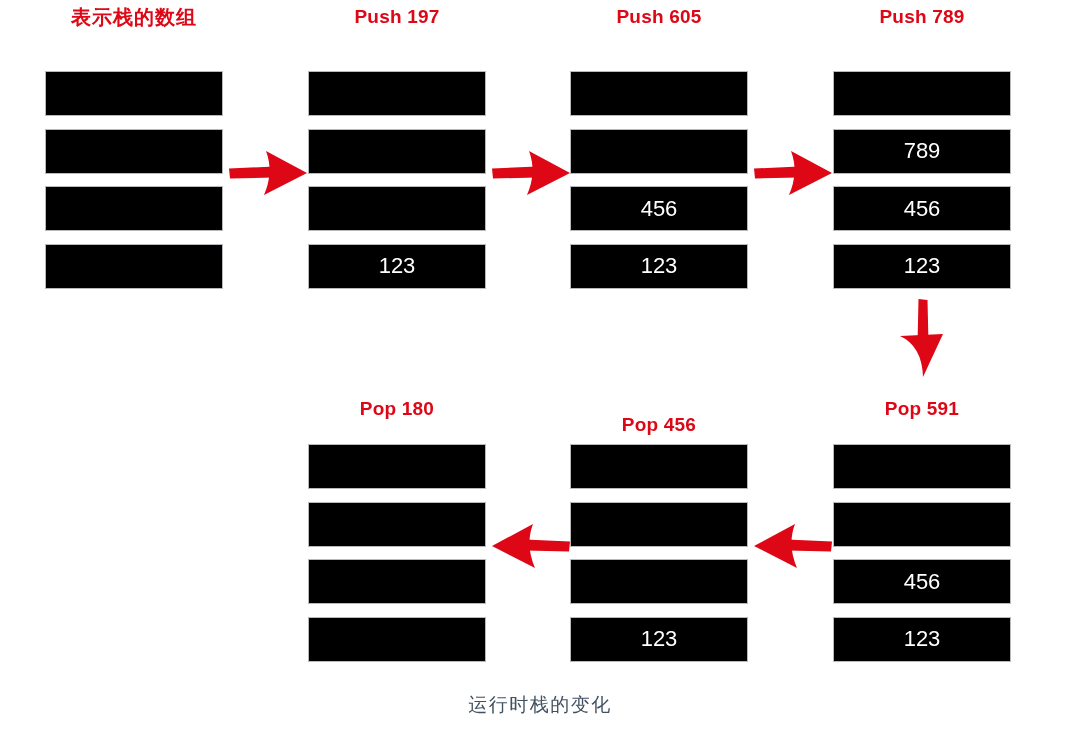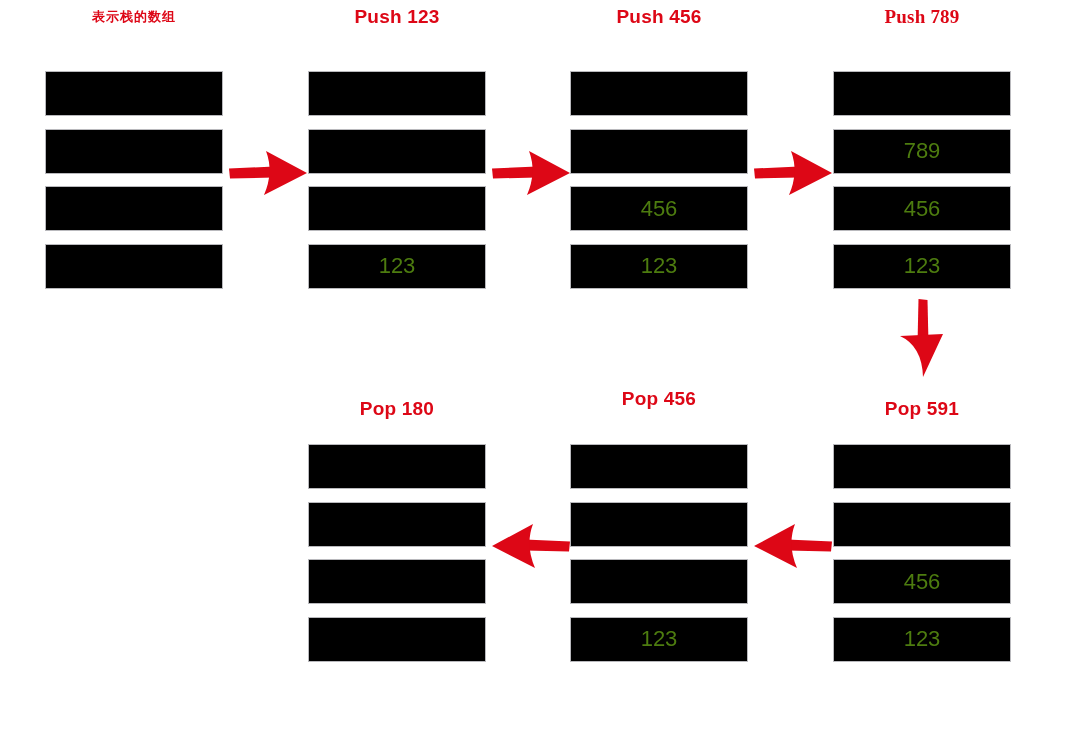--- a/index.html
+++ b/index.html
@@ -31,35 +31,35 @@
     width: 178px;
     text-align: center;
     color: #dd0716;
     font-size: 19px;
     font-weight: bold;
     letter-spacing: 0.2px;
     line-height: 22px;
     white-space: nowrap;
   }
   .stack-title.cjk {
-    font-size: 13px;
+    font-size: 20px;
     letter-spacing: 1px;
   }
   .cell {
     position: absolute;
     left: 0;
     width: 178px;
     height: 45px;
     background: #000000;
     box-sizing: border-box;
     border: 1px solid #b9b9bd;
     display: flex;
     align-items: center;
     justify-content: center;
-    color: #4d7c0f;
+    color: #ffffff;
     font-size: 22px;
     font-weight: 400;
     line-height: 1;
   }
   .cell.empty { color: transparent; }
 
   
   .arrow {
     position: absolute;
   }
@@ -81,49 +81,49 @@
 
 <div id="canvas">
     <div class="stack" style="left: 45px; top: 0px;">
       <div class="stack-title cjk" style="top: 6px;">表示栈的数组</div>
       <div class="cell empty" style="top: 71px;"></div>
       <div class="cell empty" style="top: 128.5px;"></div>
       <div class="cell empty" style="top: 186px;"></div>
       <div class="cell empty" style="top: 243.5px;"></div>
     </div>
     <div class="stack" style="left: 308px; top: 0px;">
-      <div class="stack-title" style="top: 6px;">Push 123</div>
+      <div class="stack-title" style="top: 6px;">Push 197</div>
       <div class="cell empty" style="top: 71px;"></div>
       <div class="cell empty" style="top: 128.5px;"></div>
       <div class="cell empty" style="top: 186px;"></div>
       <div class="cell" style="top: 243.5px;">123</div>
     </div>
     <div class="stack" style="left: 570px; top: 0px;">
-      <div class="stack-title" style="top: 6px;">Push 456</div>
+      <div class="stack-title" style="top: 6px;">Push 605</div>
       <div class="cell empty" style="top: 71px;"></div>
       <div class="cell empty" style="top: 128.5px;"></div>
       <div class="cell" style="top: 186px;">456</div>
       <div class="cell" style="top: 243.5px;">123</div>
     </div>
     <div class="stack" style="left: 833px; top: 0px;">
-      <div class="stack-title" style="top: 6px; font-family: Liberation Serif, serif;">Push 789</div>
+      <div class="stack-title" style="top: 6px;">Push 789</div>
       <div class="cell empty" style="top: 71px;"></div>
       <div class="cell" style="top: 128.5px;">789</div>
       <div class="cell" style="top: 186px;">456</div>
       <div class="cell" style="top: 243.5px;">123</div>
     </div>
     <div class="stack" style="left: 308px; top: 0px;">
       <div class="stack-title" style="top: 398px;">Pop 180</div>
       <div class="cell empty" style="top: 444px;"></div>
       <div class="cell empty" style="top: 501.5px;"></div>
       <div class="cell empty" style="top: 559px;"></div>
       <div class="cell empty" style="top: 616.5px;"></div>
     </div>
     <div class="stack" style="left: 570px; top: 0px;">
-      <div class="stack-title" style="top: 388px;">Pop 456</div>
+      <div class="stack-title" style="top: 414px;">Pop 456</div>
       <div class="cell empty" style="top: 444px;"></div>
       <div class="cell empty" style="top: 501.5px;"></div>
       <div class="cell empty" style="top: 559px;"></div>
       <div class="cell" style="top: 616.5px;">123</div>
     </div>
     <div class="stack" style="left: 833px; top: 0px;">
       <div class="stack-title" style="top: 398px;">Pop 591</div>
       <div class="cell empty" style="top: 444px;"></div>
       <div class="cell empty" style="top: 501.5px;"></div>
       <div class="cell" style="top: 559px;">456</div>
@@ -170,13 +170,14 @@
       </svg>
     </div>
     <div class="arrow" style="left: 491px; top: 519px;">
       <svg width="80" height="52" viewBox="0 0 80 52">
         <g fill="#dd0716">
           <path d="M 79,22.5 L 34,20.5 L 34,31.5 L 78,32.5 Z"></path>
           <path d="M 42,5 L 1,27 L 44,49 Q 34,26 42,5 Z"></path>
         </g>
       </svg>
     </div>
+    <div class="caption" style="top: 692px;">运行时栈的变化</div>
   </div>
 
 </body></html>

